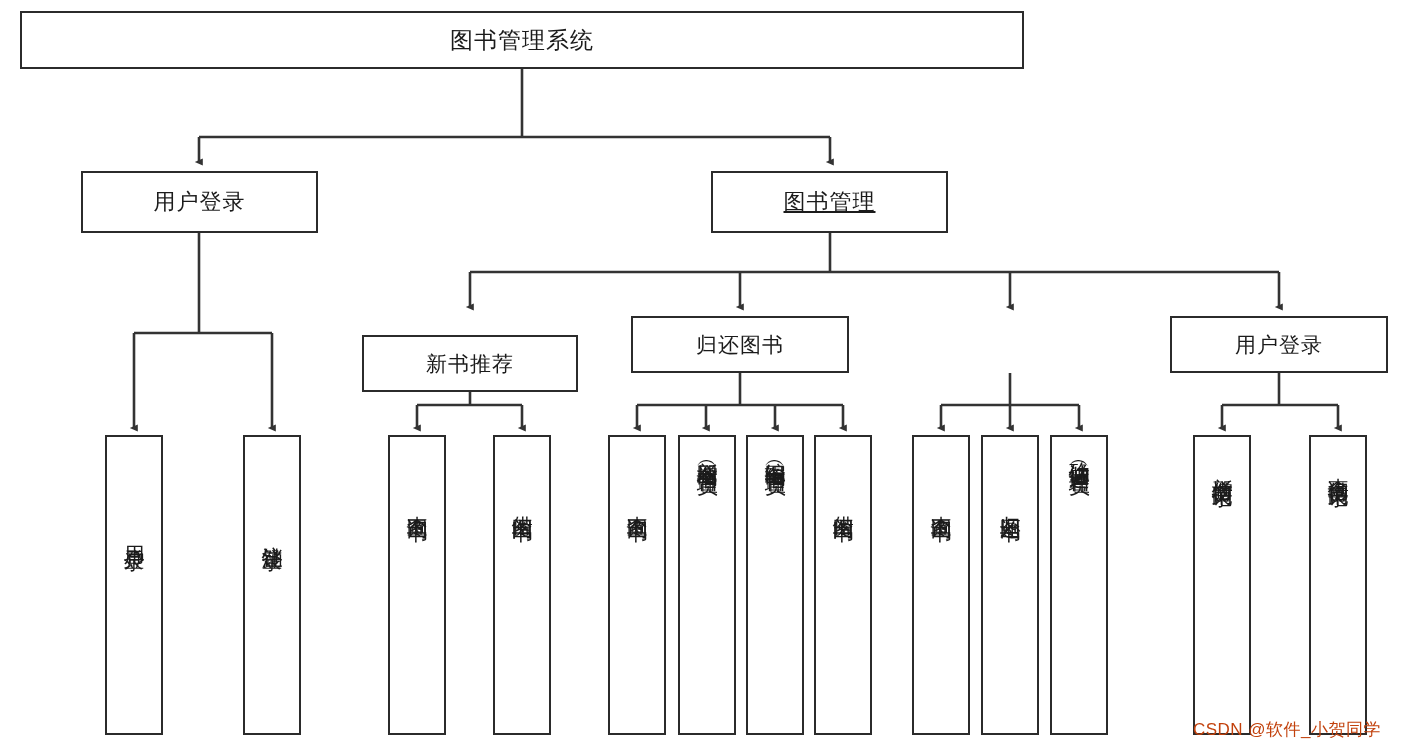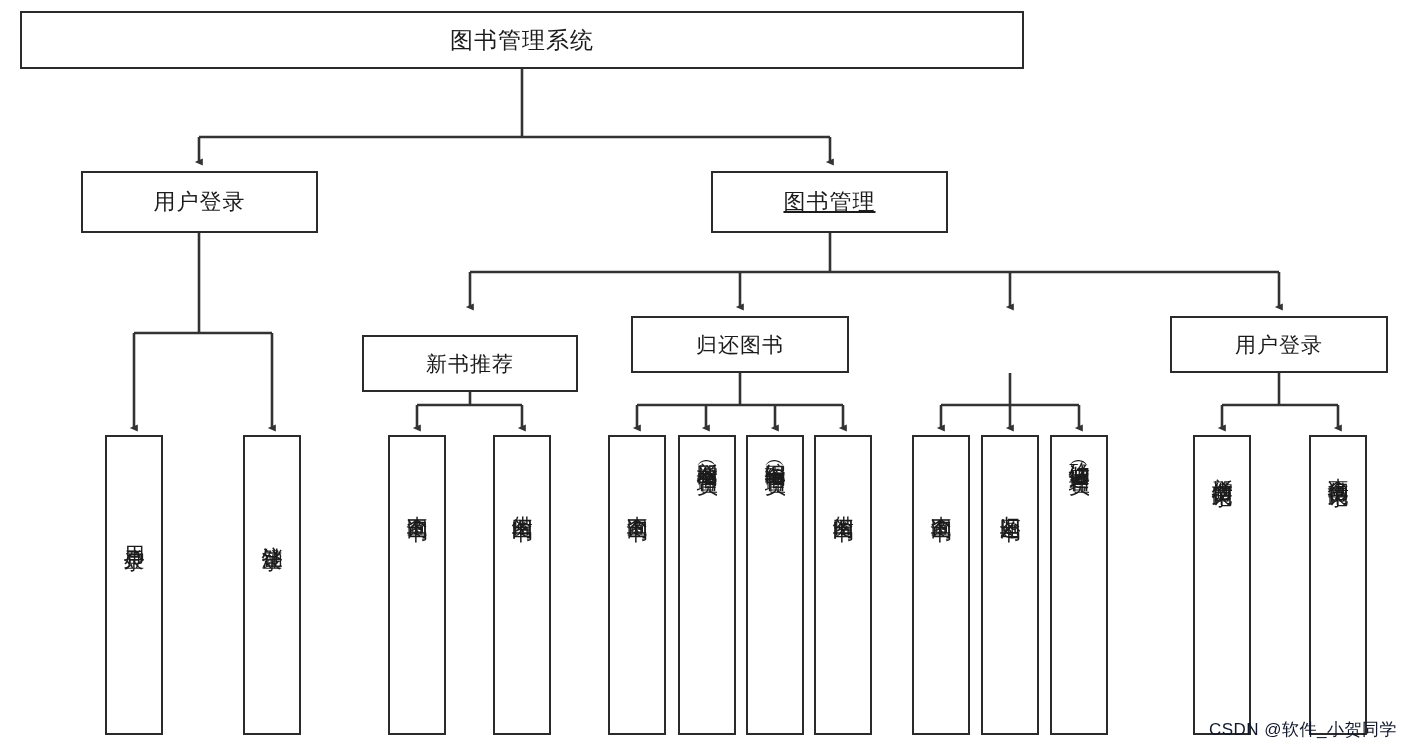--- a/index.html
+++ b/index.html
@@ -67,24 +67,24 @@
     padding-top: 58px;
   }
   .leaf-pad-small {
     padding-top: 20px;
   }
   .leaf-pad-none {
     padding-top: 4px;
   }
   #watermark {
     position: absolute;
-    right: 8px;
+    right: 24px;
     bottom: 6px;
     font-size: 17px;
-    color: #0f172a;
+    color: #c2410c;
     letter-spacing: 0.5px;
     white-space: nowrap;
   }
 </style>
 </head>
 <body>
 
 <div id="diagram-root">
 
   <svg id="wire-layer" viewBox="0 0 1405 747" width="1405" height="747" xmlns="http://www.w3.org/2000/svg">

